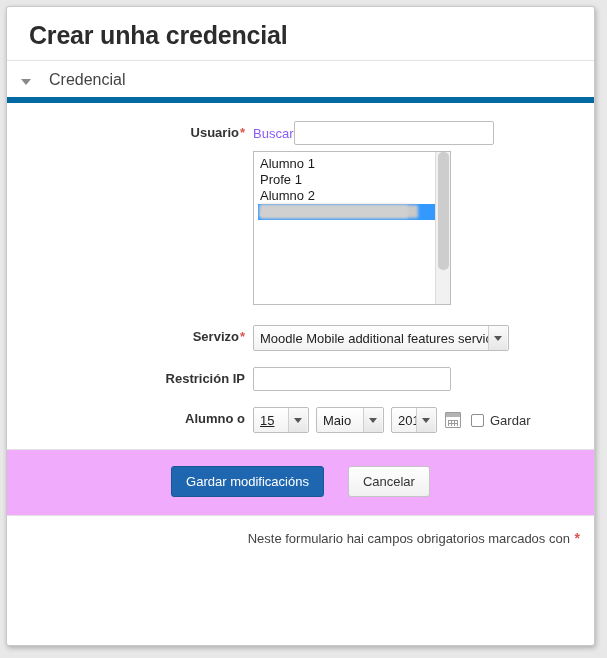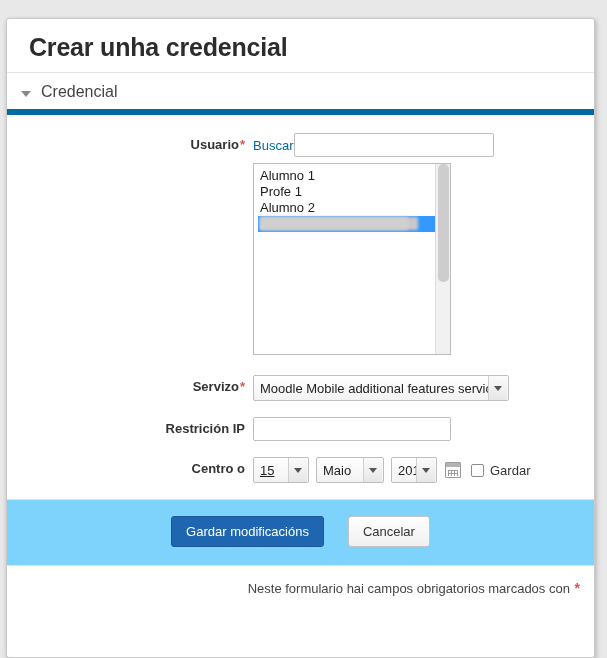--- a/index.html
+++ b/index.html
@@ -11,21 +11,21 @@
     height: 658px;
     background: #e8e8e8;
     font-family: "Liberation Sans", sans-serif;
     font-size: 13px;
     color: #333;
     overflow: hidden;
   }
   .page {
     position: absolute;
     left: 6px;
-    top: 18px;
+    top: 6px;
     width: 589px;
     height: 640px;
     background: #ffffff;
     border: 1px solid #c9c9c9;
     border-radius: 3px;
     box-shadow: 1px 2px 5px rgba(0,0,0,0.25);
     box-sizing: border-box;
     overflow: hidden;
   }
   .page-title {
@@ -33,21 +33,21 @@
     font-weight: bold;
     color: #2c2c2c;
     padding: 14px 0 10px 22px;
     letter-spacing: -0.2px;
   }
   .section-header {
     border-top: 1px solid #e3e3e3;
     padding: 10px 0 8px 10px;
     display: flex;
     align-items: center;
-    gap: 10px;
+    gap: 18px;
   }
   .collapse-arrow {
     width: 0;
     height: 0;
     border-left: 5px solid transparent;
     border-right: 5px solid transparent;
     border-top: 6px solid #8a8a8a;
     margin-left: 4px;
     margin-top: 3px;
     cursor: pointer;
@@ -82,41 +82,41 @@
     margin-left: 1px;
   }
   .form-field {
     flex: 1;
     display: flex;
     align-items: center;
   }
   .search-label {
     font-weight: normal;
     font-size: 13px;
-    color: #0369a1;
+    color: #8b5cf6;
     margin-right: 1px;
   }
   input[type="text"] {
     font-family: "Liberation Sans", sans-serif;
     font-size: 13px;
     border: 1px solid #bdbdbd;
     border-radius: 2px;
     padding: 3px 4px;
     color: #333;
     background: #fff;
     box-sizing: border-box;
     height: 24px;
   }
   .search-input { width: 200px; }
   .ip-input { width: 198px; height: 26px; }
 
   .userlist {
     margin-top: 6px;
     width: 198px;
-    height: 192px;
+    height: 154px;
     border: 1px solid #bdbdbd;
     background: #fff;
     box-sizing: border-box;
     position: relative;
     overflow: hidden;
     padding: 4px 0 0 0;
   }
   .userlist-inner {
     padding: 0 0 0 4px;
   }
@@ -251,21 +251,21 @@
     box-sizing: border-box;
   }
   .enable-label {
     margin-left: 6px;
     font-size: 13px;
     color: #333;
   }
 
   .footer-bar {
     margin-top: 8px;
-    background: #7dd3fc;
+    background: #f0abfc;
     border-top: 1px solid #e3e3e3;
     padding: 16px 0 18px 0;
     display: flex;
     justify-content: center;
     gap: 24px;
   }
   .btn {
     font-family: "Liberation Sans", sans-serif;
     font-size: 13px;
     border-radius: 3px;
@@ -351,21 +351,21 @@
       <div class="form-label">
         <span>Restrición IP</span>
       </div>
       <div class="form-field">
         <input class="ip-input" type="text" placeholder="" style="">
       </div>
     </div>
 
     <div class="form-row">
       <div class="form-label">
-        <span>Centro o</span>
+        <span>Alumno o</span>
       </div>
       <div class="form-field">
         <div class="select-box day-select">
           <span class="sel-text">15</span>
           <span class="sel-arrow">
               <span class="caret"></span>
             </span>
         </div>
         <span class="date-gap"></span>
         <div class="select-box month-select">

